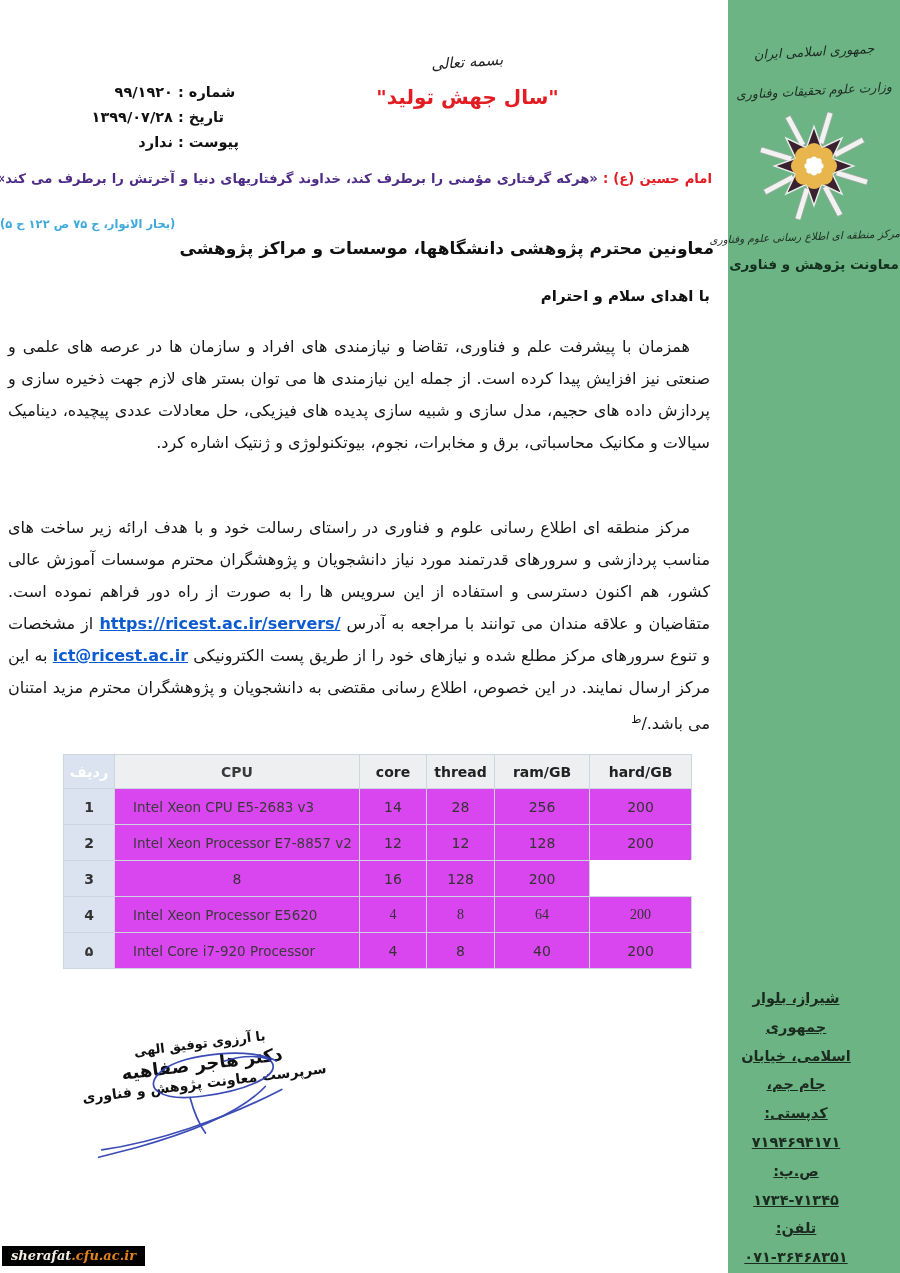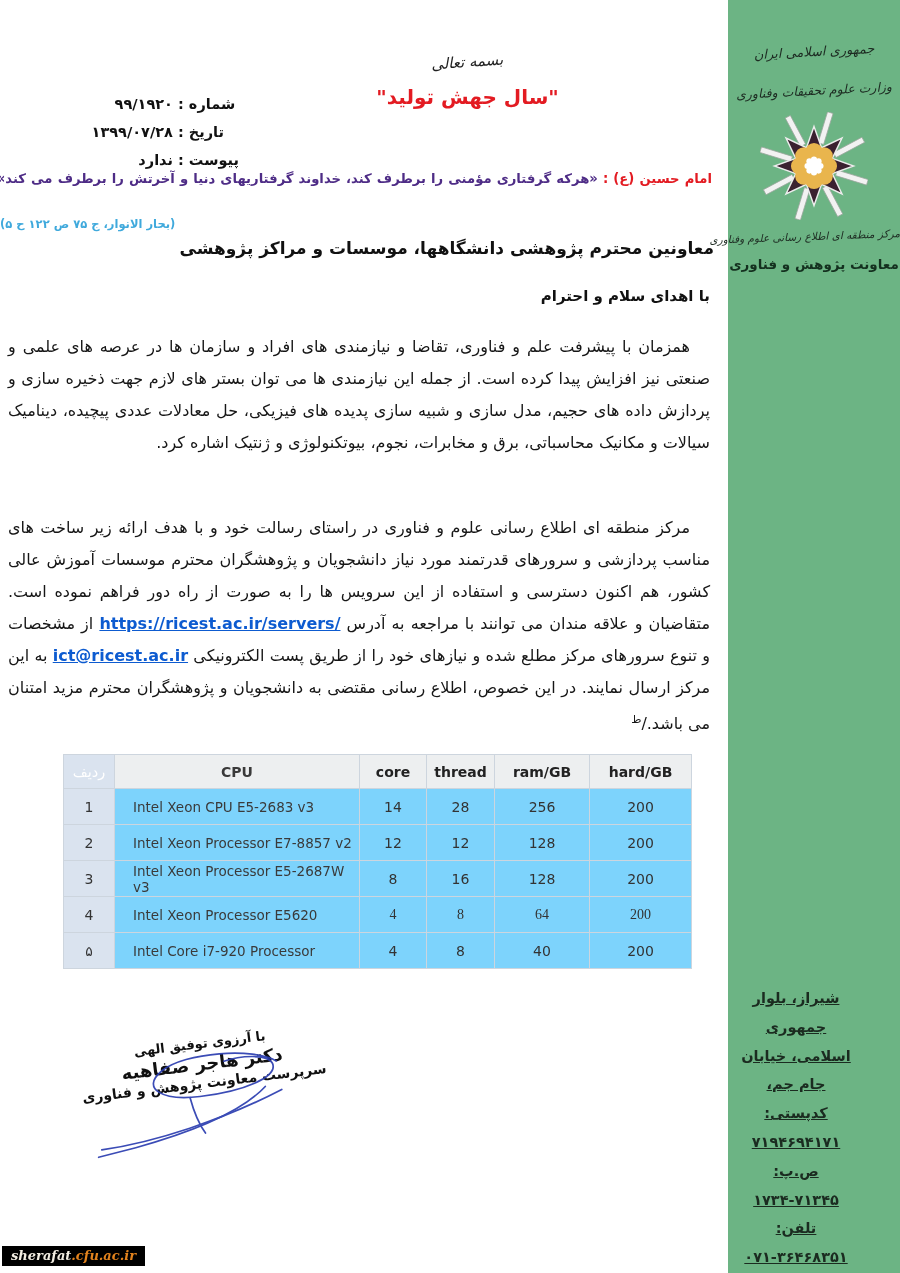--- a/index.html
+++ b/index.html
@@ -6,21 +6,21 @@
   body{width:900px;height:1273px;position:relative;background:#ffffff;overflow:hidden;
        font-family:"DejaVu Sans",sans-serif;-webkit-font-smoothing:antialiased;}
   .abs{position:absolute;}
 
   
   .besm-block{left:375px;top:52px;width:185px;text-align:center;}
   .besmellah{font-size:15px;font-style:italic;color:#222;transform:rotate(-4deg);display:inline-block;}
   .slogan{margin-top:14px;font-size:20px;font-weight:bold;color:#e31b22;white-space:nowrap;}
 
   .meta{left:85px;top:84px;width:155px;direction:rtl;color:#111;font-weight:bold;font-size:14.5px;}
-  .meta-line{margin-bottom:9px;white-space:nowrap;text-align:right;margin-top:12px;}
+  .meta-line{margin-bottom:9px;white-space:nowrap;text-align:right;}
   .meta-label{display:inline-block;width:62px;text-align:left;}
   .meta-value{unicode-bidi:isolate;}
 
   .hadith{left:6px;top:171px;width:706px;direction:rtl;text-align:left;white-space:nowrap;
           font-size:13.2px;font-weight:bold;word-spacing:.5px;}
   .hadith .speaker{color:#e31b22;}
   .hadith .quote{color:#4e2c86;}
   .citation{left:0;top:204px;direction:rtl;font-size:11.5px;color:#3fa9dc;font-weight:bold;margin-top:13px;}
 
   .recipient{left:12px;top:229px;width:702px;direction:rtl;text-align:right;
@@ -34,25 +34,25 @@
   .para1{top:315px;}
   .para2{top:496px;}
   .para a{color:#0d5bd0;text-decoration:underline;font-weight:bold;unicode-bidi:isolate;}
   .note-sup{font-size:11px;vertical-align:super;}
 
   
   .tbl{left:63px;top:754px;width:629px;direction:ltr;font-size:14px;color:#333;
        border-bottom:1px solid #cdd5de;}
   .trow{display:grid;grid-template-columns:52px 245px 67px 68px 95px 102px;}
   .trow .c{border-right:1px solid #cdd5de;border-top:1px solid #cdd5de;display:flex;
-           align-items:center;justify-content:center;height:35px;background:#7dd3fc;}
+           align-items:center;justify-content:center;height:35px;background:#d946ef;}
   .trow .c:first-child{border-left:1px solid #cdd5de;}
   .thead .c{height:33px;background:#edeff0;font-weight:bold;color:#222;}
   .thead .c.no{background:#2f5f8c;color:#fff;font-size:14.5px;}
-  .trow .c.no{background:#dae3ef;font-weight:normal;text-align:center;}
+  .trow .c.no{background:#dae3ef;font-weight:bold;text-align:center;}
   .trow .c.cpu{justify-content:flex-start;padding-left:18px;font-size:13.5px;color:#3a3a3a;}
   .trow.serifnums .c.num{font-family:"Liberation Serif",serif;}
 
   
   .signature{left:66px;top:1036px;width:272px;transform:rotate(-7deg);text-align:center;
              direction:rtl;color:#101010;}
   .sig-l1{font-size:13px;font-weight:bold;}
   .sig-l2{font-size:18px;font-weight:bold;margin-top:2px;}
   .sig-l3{font-size:14px;font-weight:bold;margin-top:1px;}
   .sig-ink{position:absolute;left:0;top:0;width:272px;height:135px;pointer-events:none;}
@@ -131,21 +131,20 @@
   <div class="trow">
     <div class="c no">2</div>
     <div class="c cpu">Intel Xeon Processor E7-8857 v2</div>
     <div class="c num">12</div>
     <div class="c num">12</div>
     <div class="c num">128</div>
     <div class="c num">200</div>
   </div>
   <div class="trow">
     <div class="c no">3</div>
-    <div class="c cpu">Intel Xeon Processor E5-2687W v3</div>
     <div class="c num">8</div>
     <div class="c num">16</div>
     <div class="c num">128</div>
     <div class="c num">200</div>
   </div>
   <div class="trow serifnums">
     <div class="c no">4</div>
     <div class="c cpu">Intel Xeon Processor E5620</div>
     <div class="c num">4</div>
     <div class="c num">8</div>

